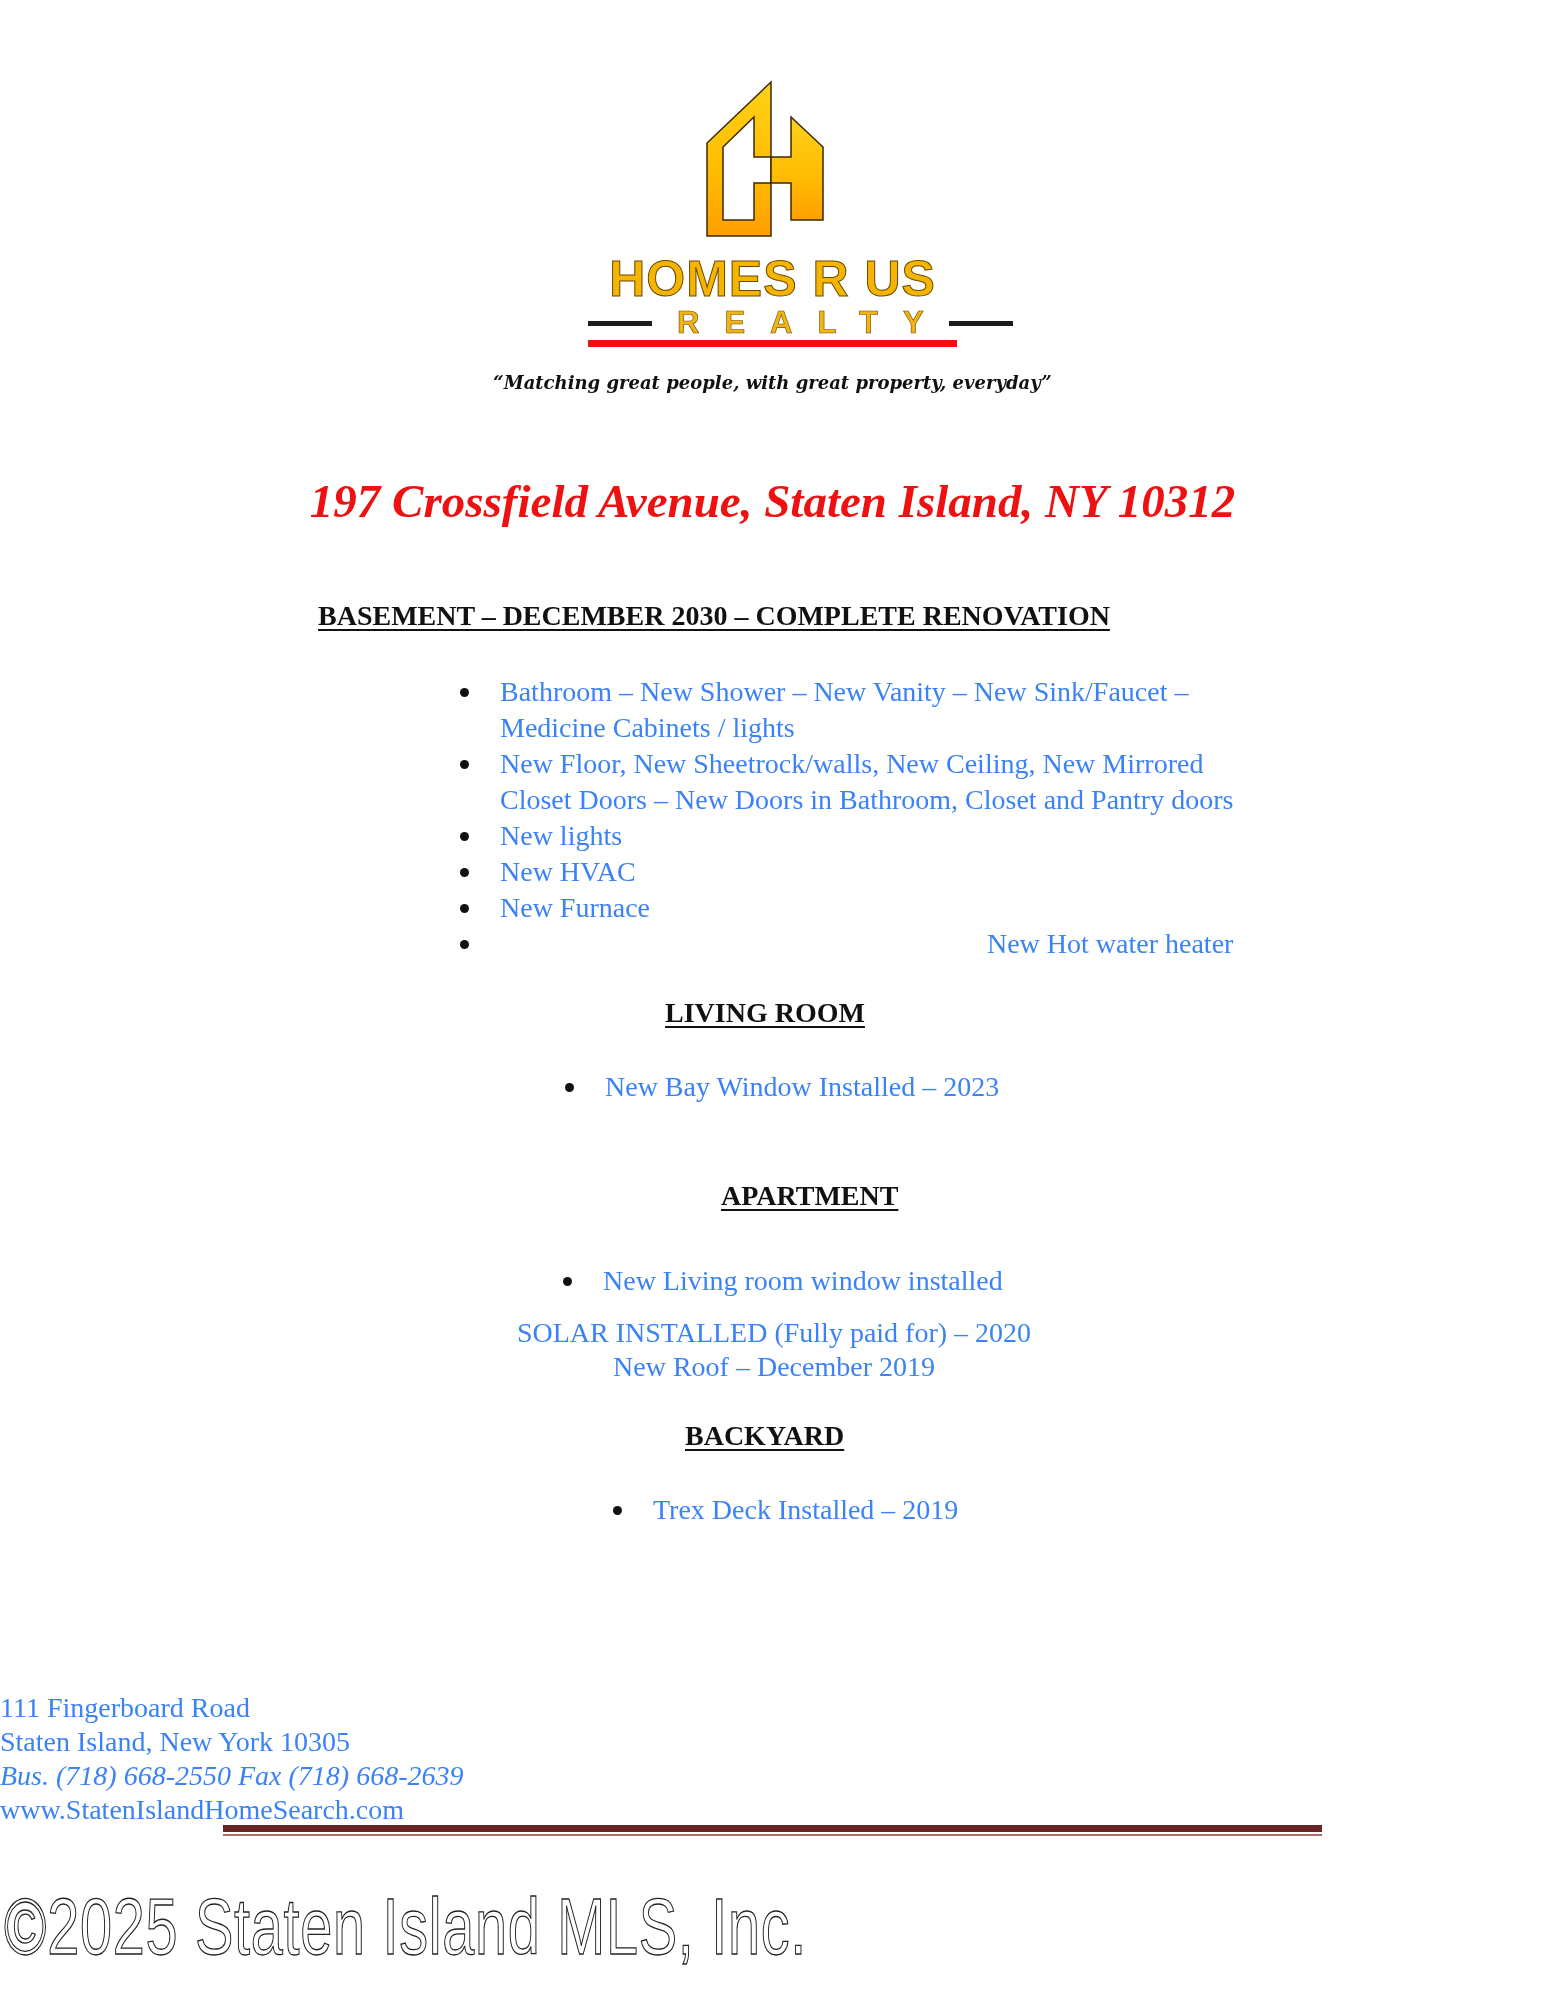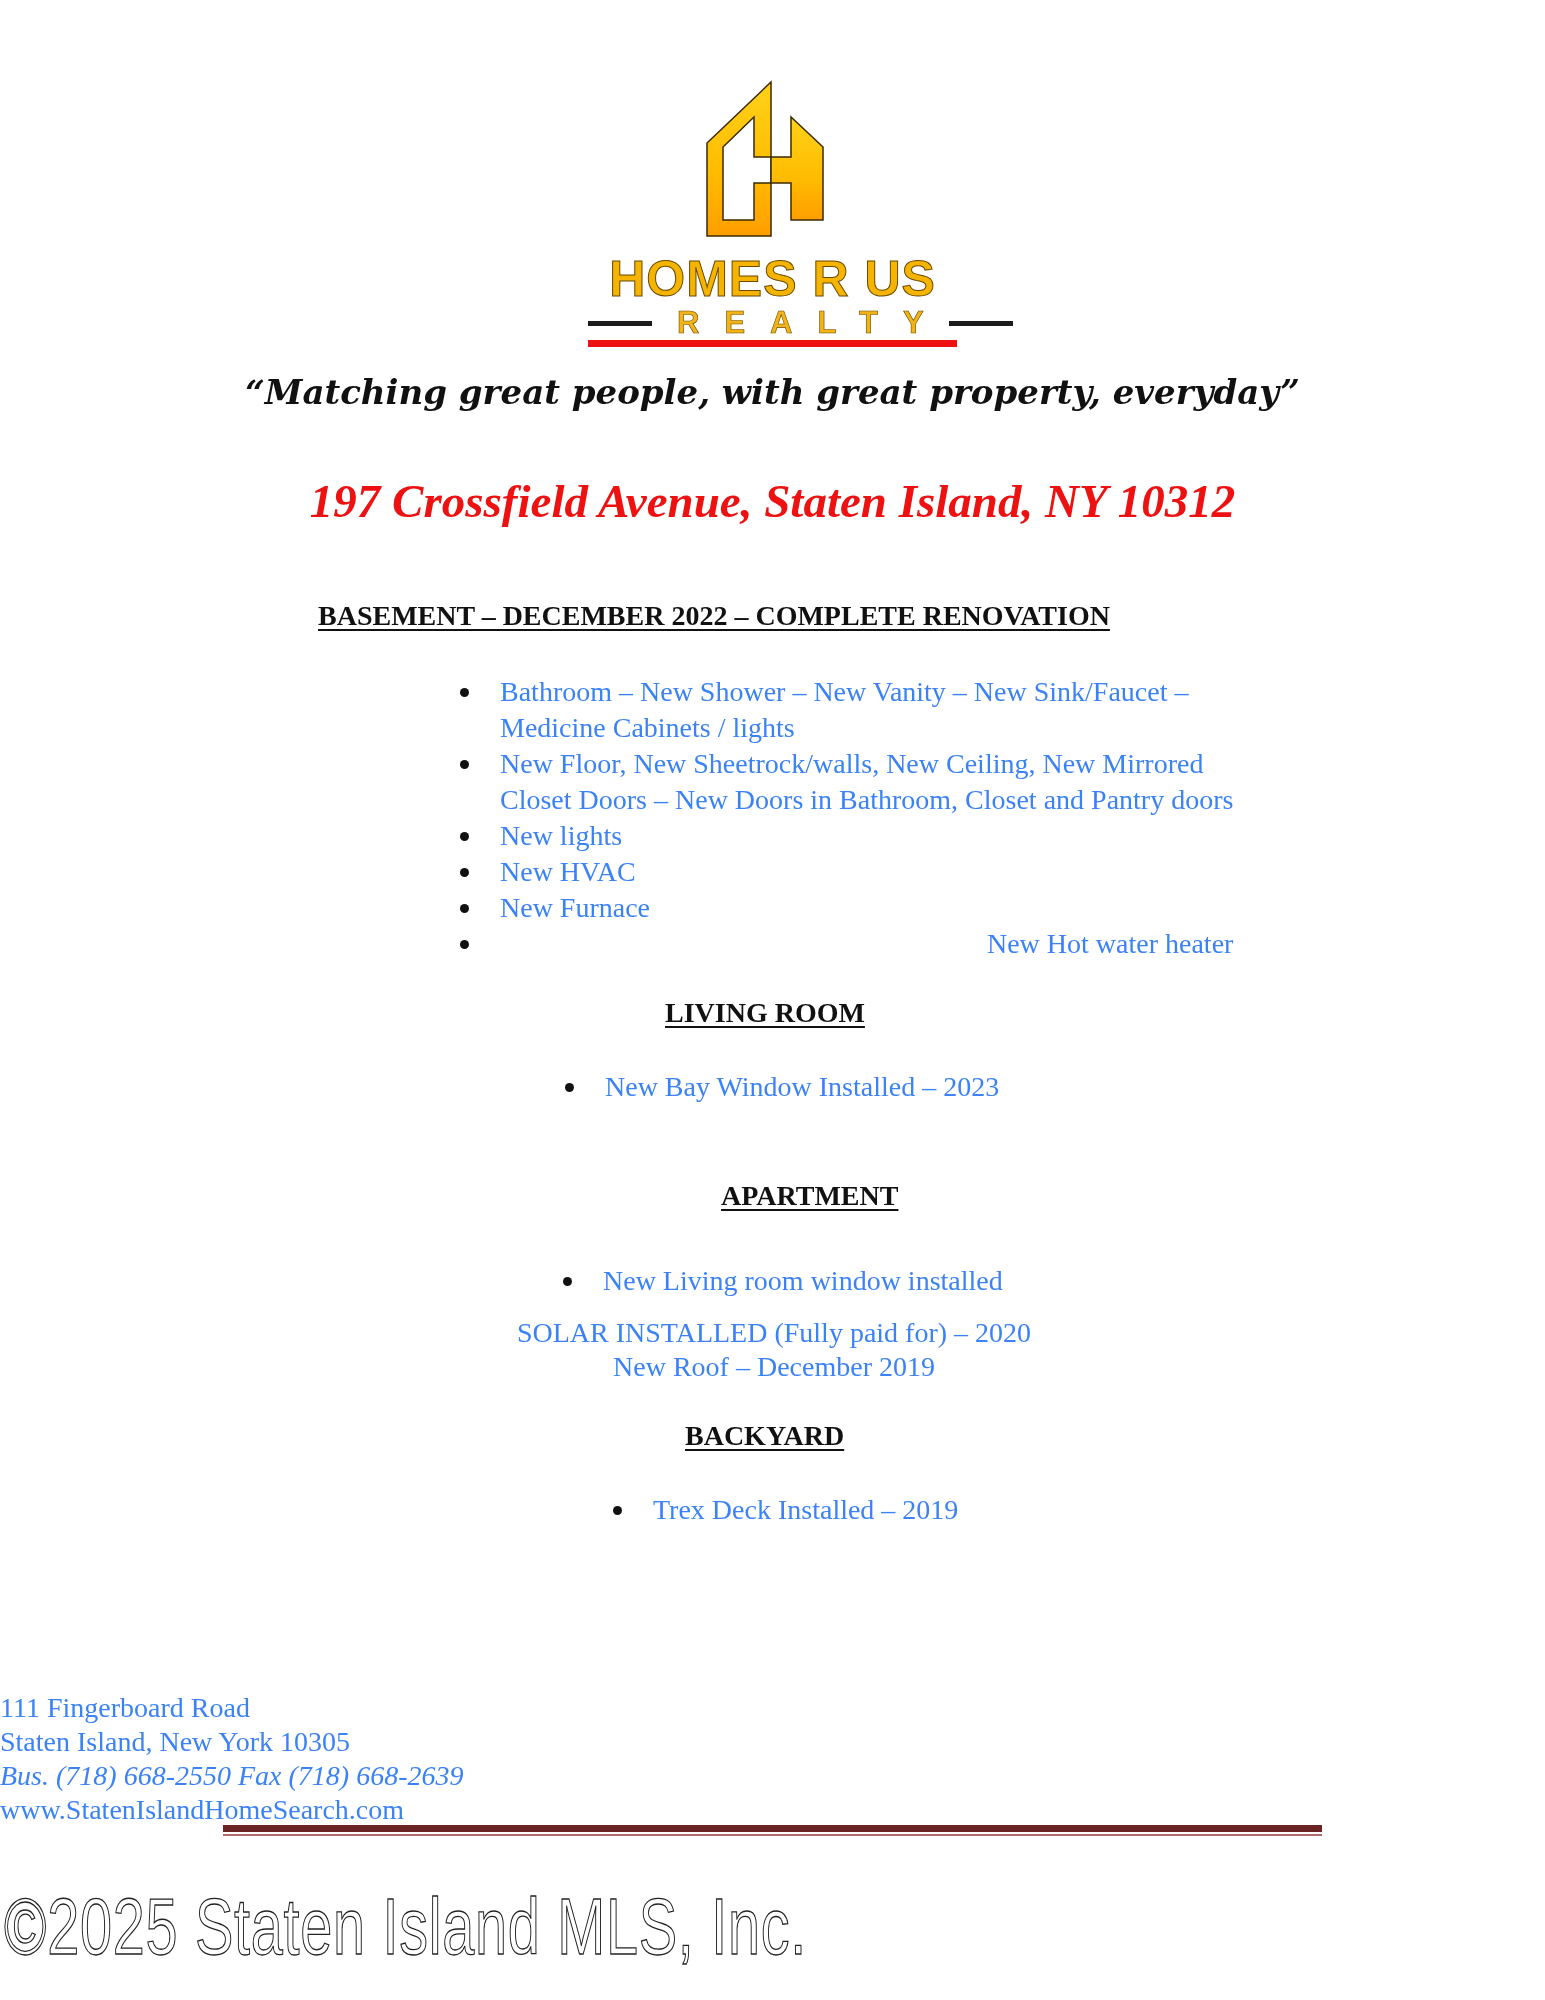--- a/index.html
+++ b/index.html
@@ -4,21 +4,21 @@
 <style>
   html, body { margin:0; padding:0; background:#ffffff; }
   body { width:1545px; height:2000px; position:relative; overflow:hidden; font-family:"Liberation Serif", serif; color:#111; }
   .abs { position:absolute; }
   .logo-house { left:700px; top:76px; width:130px; height:166px; }
   .logo-name { left:585px; top:252px; width:375px; text-align:center; font-family:"Liberation Sans", sans-serif; font-weight:bold; font-size:50px; line-height:54px; letter-spacing:1px; color:#f4b400; -webkit-text-stroke:1px #6b4a00; white-space:nowrap; }
   .logo-realty-row { left:588px; top:308px; width:369px; height:30px; display:flex; align-items:center; }
   .rule-black { height:5px; background:#1c1c1c; flex:0 0 64px; }
   .realty-text { flex:1; text-align:center; font-family:"Liberation Sans", sans-serif; font-weight:bold; font-size:31px; letter-spacing:25px; padding-left:25px; color:#f1b415; -webkit-text-stroke:0.6px #6b4a00; line-height:30px; }
   .logo-red-bar { left:588px; top:340px; width:369px; height:7px; background:#ee1111; }
-  .tagline { left:0; width:1545px; top:372px; text-align:center; font-family:"DejaVu Serif", serif; font-style:italic; font-weight:bold; font-size:34px; color:#111; white-space:nowrap; }
+  .tagline { left:0; width:1545px; top:372px; text-align:center; font-family:"DejaVu Serif", serif; font-style:italic; font-weight:bold; font-size:18px; color:#111; white-space:nowrap; }
   .address { left:0; width:1545px; top:474px; text-align:center; font-family:"Liberation Serif", serif; font-style:italic; font-weight:bold; font-size:47px; color:#ee1111; white-space:nowrap; }
   .heading { font-family:"Liberation Serif", serif; font-weight:bold; font-size:28px; text-decoration:underline; text-decoration-thickness:2px; text-underline-offset:4px; white-space:nowrap; color:#111; }
   .body-text { font-family:"Liberation Serif", serif; font-size:28px; line-height:36px; white-space:nowrap; color:#3b82f6; }
   .bullet { position:absolute; width:9px; height:9px; border-radius:50%; background:#111; }
   .centered { left:0; width:1241px; text-align:left; }
   .footer-rule-thick { left:223px; top:1825px; width:1099px; height:7px; background:#6b2424; }
   .footer-rule-thin { left:223px; top:1834px; width:1099px; height:2px; background:#b06a6a; }
   .watermark { left:4px; top:1882px; font-family:"Liberation Sans", sans-serif; font-size:80px; line-height:90px; color:transparent; -webkit-text-stroke:1.3px #222; white-space:nowrap; transform-origin:0 0; transform:scaleX(0.72); letter-spacing:1px; }
 </style>
 </head>
@@ -43,21 +43,21 @@
 <div class="abs logo-realty-row">
   <div class="rule-black"></div>
   <div class="realty-text">REALTY</div>
   <div class="rule-black"></div>
 </div>
 <div class="abs logo-red-bar"></div>
 
 <div class="abs tagline">“Matching great people, with great property, everyday”</div>
 <div class="abs address">197 Crossfield Avenue, Staten Island, NY 10312</div>
 
-<div class="abs heading" style="left:318px; top:600px;">BASEMENT – DECEMBER 2022 – COMPLETE RENOVATION</div>
+<div class="abs heading" style="left:318px; top:600px;">BASEMENT – DECEMBER 2030 – COMPLETE RENOVATION</div>
 
 <div class="abs body-text" style="left:500px; top:674px;">
   <div style="position:relative;">
     <span class="bullet" style="left:-40px; top:14px;"></span>
     <div>Bathroom – New Shower – New Vanity – New Sink/Faucet –</div>
     <div>Medicine Cabinets / lights</div>
   </div>
   <div style="position:relative;">
     <span class="bullet" style="left:-40px; top:14px;"></span>
     <div>New Floor, New Sheetrock/walls, New Ceiling, New Mirrored</div>

